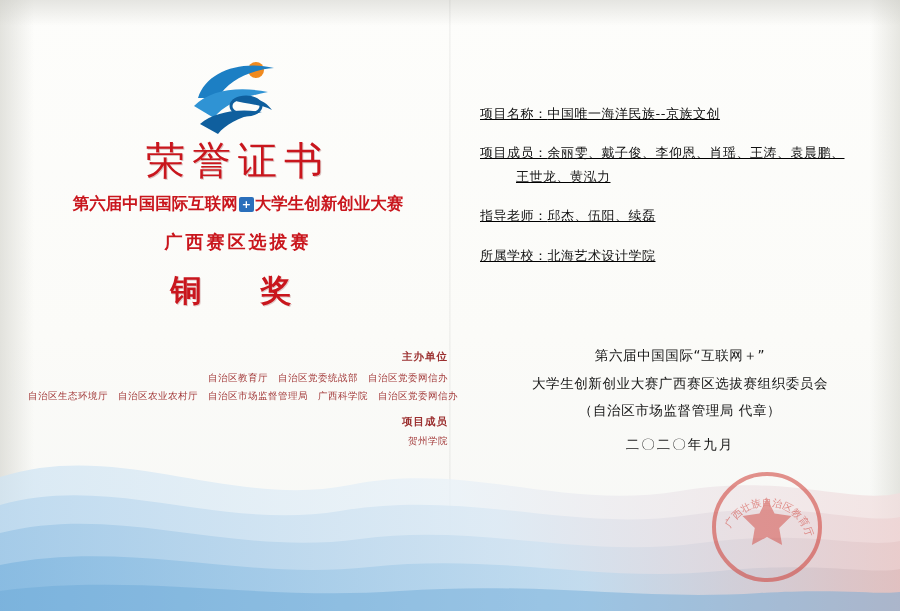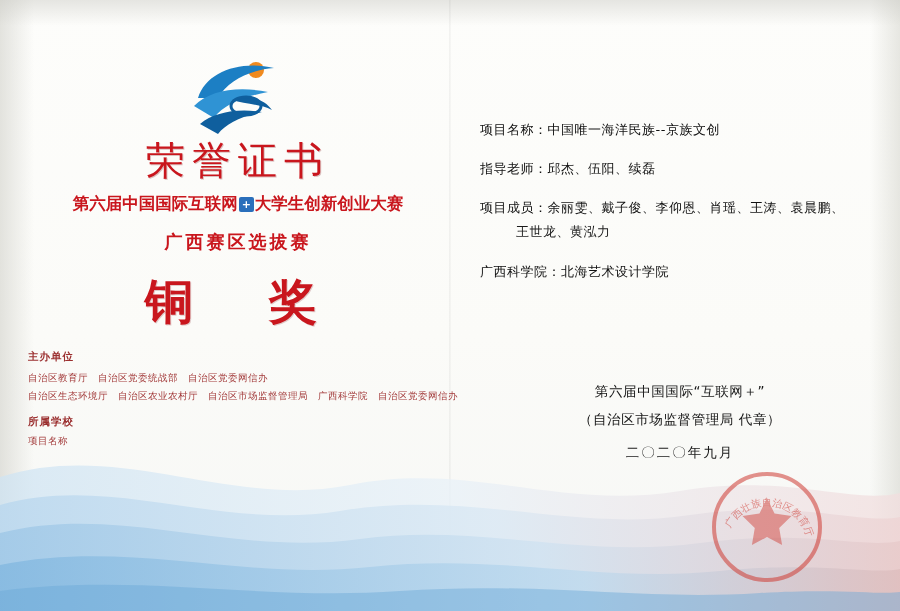--- a/index.html
+++ b/index.html
@@ -111,34 +111,34 @@
   .region-line {
     font-family: "DejaVu Serif", "Liberation Serif", serif;
     font-size: 18px;
     font-weight: bold;
     color: #c9161d;
     letter-spacing: 3px;
     margin: 16px 0 0 0;
   }
   .award-line {
     font-family: Liberation Serif, serif;
-    font-size: 48px;
+    font-size: 31px;
     font-weight: bold;
     color: #c9161d;
     letter-spacing: 14px;
     margin: 16px 0 4px 0;
     text-shadow: 1px 1px 0 rgba(120,10,14,0.2);
   }
 
   
   .org-block {
     position: absolute;
     left: 28px; top: 350px;
     width: 420px;
-    text-align: left;
+    text-align: right;
     color: #8a2b2b;
   }
   .org-heading {
     font-size: 10.5px;
     font-weight: bold;
     color: #9b2f2f;
     margin-bottom: 5px;
     letter-spacing: 1px;
   }
   .org-row {
@@ -153,40 +153,41 @@
     font-weight: bold;
     color: #9b2f2f;
     margin-top: 10px;
     margin-bottom: 3px;
     letter-spacing: 1px;
   }
 
   
   .right-col {
     position: absolute;
-    left: 480px; top: 120px;
+    left: 480px; top: 104px;
     width: 400px;
+    text-decoration: underline;
   }
   .field {
     font-size: 13px;
     color: #1b1b1b;
     line-height: 1.55;
     margin-bottom: 19px;
     letter-spacing: 0.5px;
   }
   .field .label { color: #111; }
   .field .value { color: #111; }
   .field-cont {
     margin-top: 4px;
     margin-left: 36px;
   }
 
   .issuer {
     position: absolute;
-    left: 480px; top: 378px;
+    left: 480px; top: 342px;
     width: 400px;
     text-align: center;
     font-size: 13.5px;
     color: #161616;
     line-height: 2.05;
     letter-spacing: 0.6px;
   }
   .issuer .date {
     letter-spacing: 2px;
     margin-top: 6px;
@@ -265,47 +266,48 @@
     </div>
 
     <div class="region-line">广西赛区选拔赛</div>
     <div class="award-line">铜　奖</div>
   </div>
 
   <div class="org-block">
     <div class="org-heading">主办单位</div>
     <div class="org-row">自治区教育厅　自治区党委统战部　自治区党委网信办</div>
     <div class="org-row">自治区生态环境厅　自治区农业农村厅　自治区市场监督管理局　广西科学院　自治区党委网信办</div>
-    <div class="org-heading2">所属学校</div>
-    <div class="org-row">项目名称</div>
+    <div class="org-heading2">项目成员</div>
+    <div class="org-row">贺州学院</div>
   </div>
 
   <div class="right-col">
 
     <div class="field">
       <span class="label">项目名称：</span><span class="value">中国唯一海洋民族--京族文创</span>
     </div>
 
-
-    <div class="field">
-      <span class="label">指导老师：</span><span class="value">邱杰、伍阳、续磊</span>
-    </div>
 
     <div class="field">
       <span class="label">项目成员：</span><span class="value">余丽雯、戴子俊、李仰恩、肖瑶、王涛、袁晨鹏、</span>
       <div class="field-cont">王世龙、黄泓力</div>
     </div>
 
     <div class="field">
-      <span class="label">广西科学院：</span><span class="value">北海艺术设计学院</span>
+      <span class="label">指导老师：</span><span class="value">邱杰、伍阳、续磊</span>
+    </div>
+
+    <div class="field">
+      <span class="label">所属学校：</span><span class="value">北海艺术设计学院</span>
     </div>
   </div>
 
   <div class="issuer">
     <div>第六届中国国际“互联网＋”</div>
+    <div>大学生创新创业大赛广西赛区选拔赛组织委员会</div>
     <div>（自治区市场监督管理局 代章）</div>
     <span class="date">二〇二〇年九月</span>
   </div>
 
   <div class="seal">
     <svg viewBox="0 0 118 118" xmlns="http://www.w3.org/2000/svg">
       <circle cx="59" cy="59" r="53" fill="none" stroke="#cf3b33" stroke-width="4"></circle>
       <path d="M59 30 l7.5 15.5 17 2.5 -12.3 12 2.9 17 -15.1 -8 -15.1 8 2.9 -17 -12.3 -12 17 -2.5 Z" fill="#cf3b33" opacity="0.85"></path>
       <path id="sealArc" d="M 20 66 A 41 41 0 0 1 98 66" fill="none"></path>
       <text font-size="10" fill="#cf3b33" font-family="DejaVu Sans, sans-serif">

